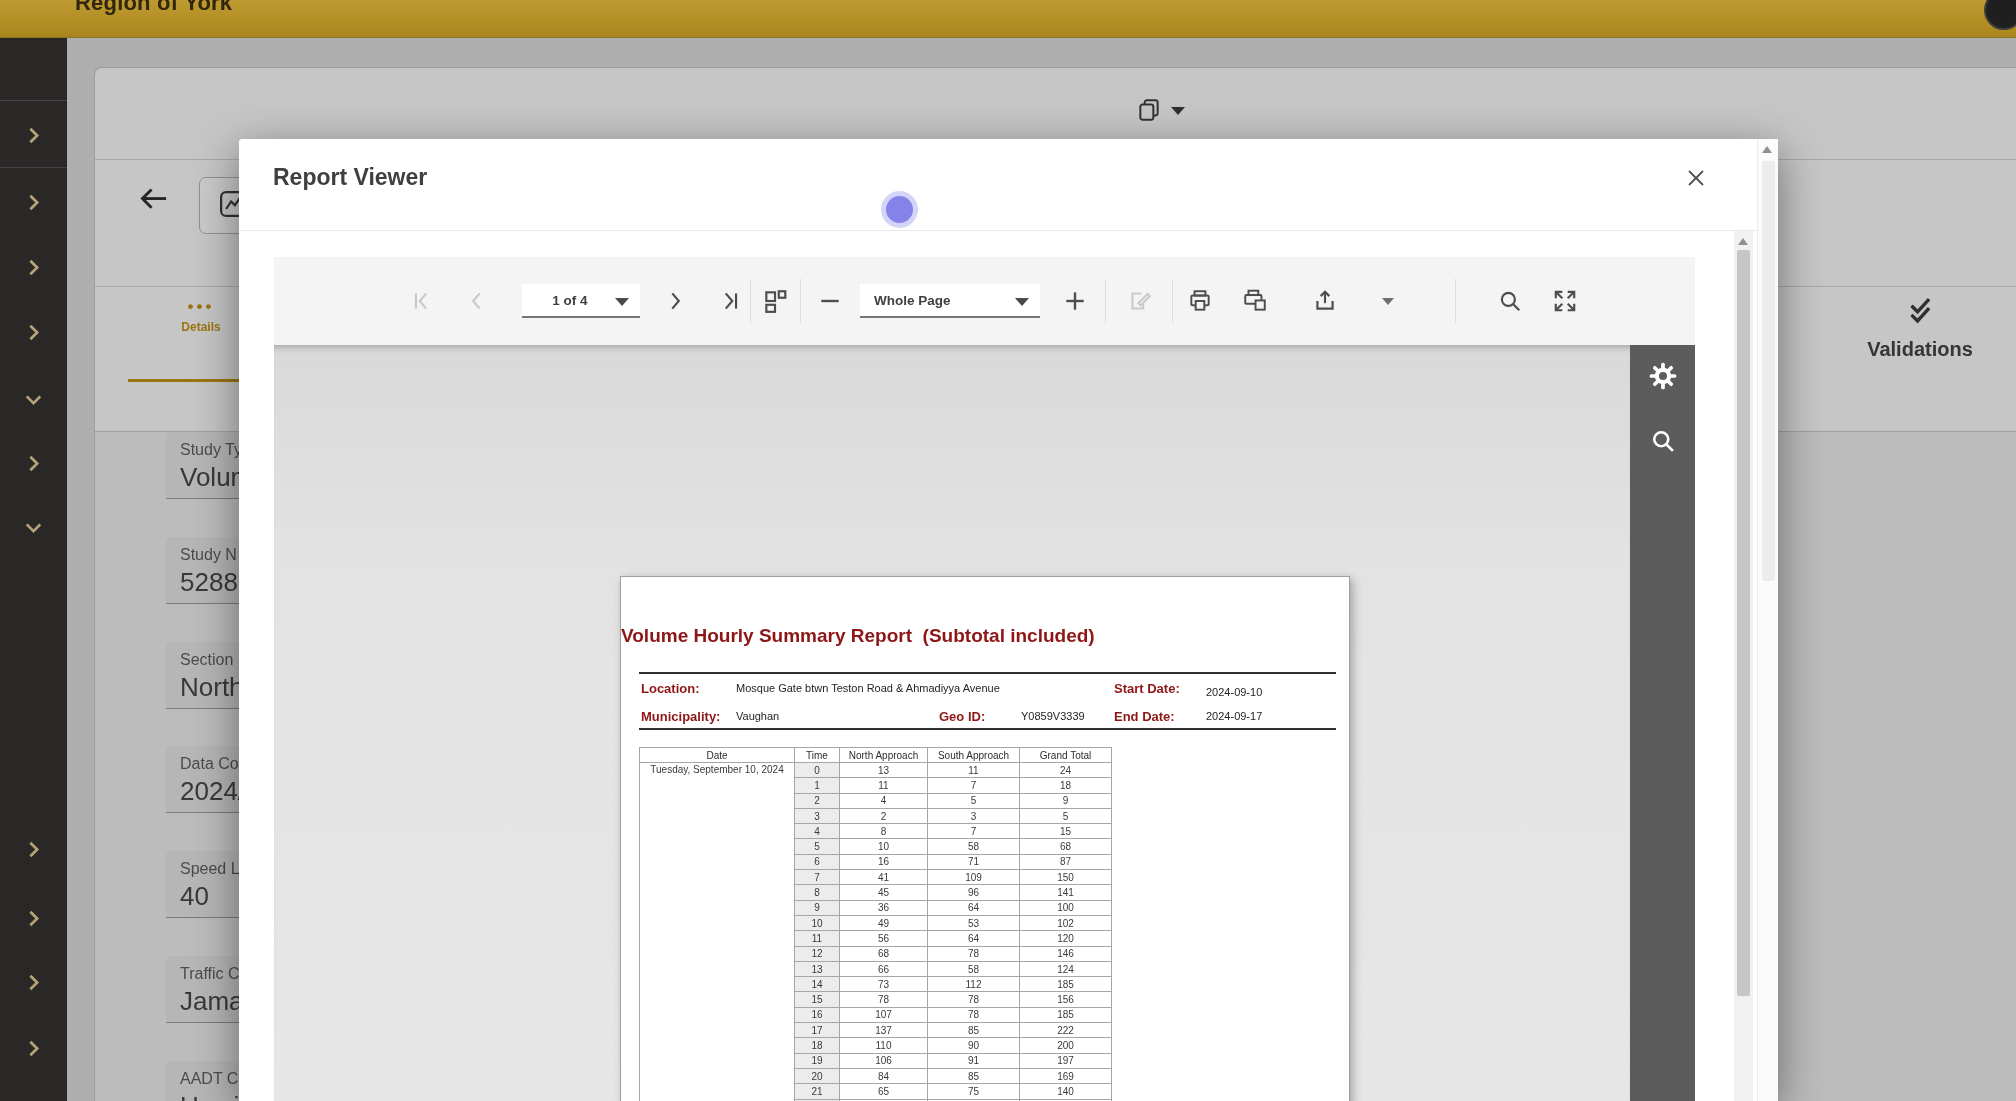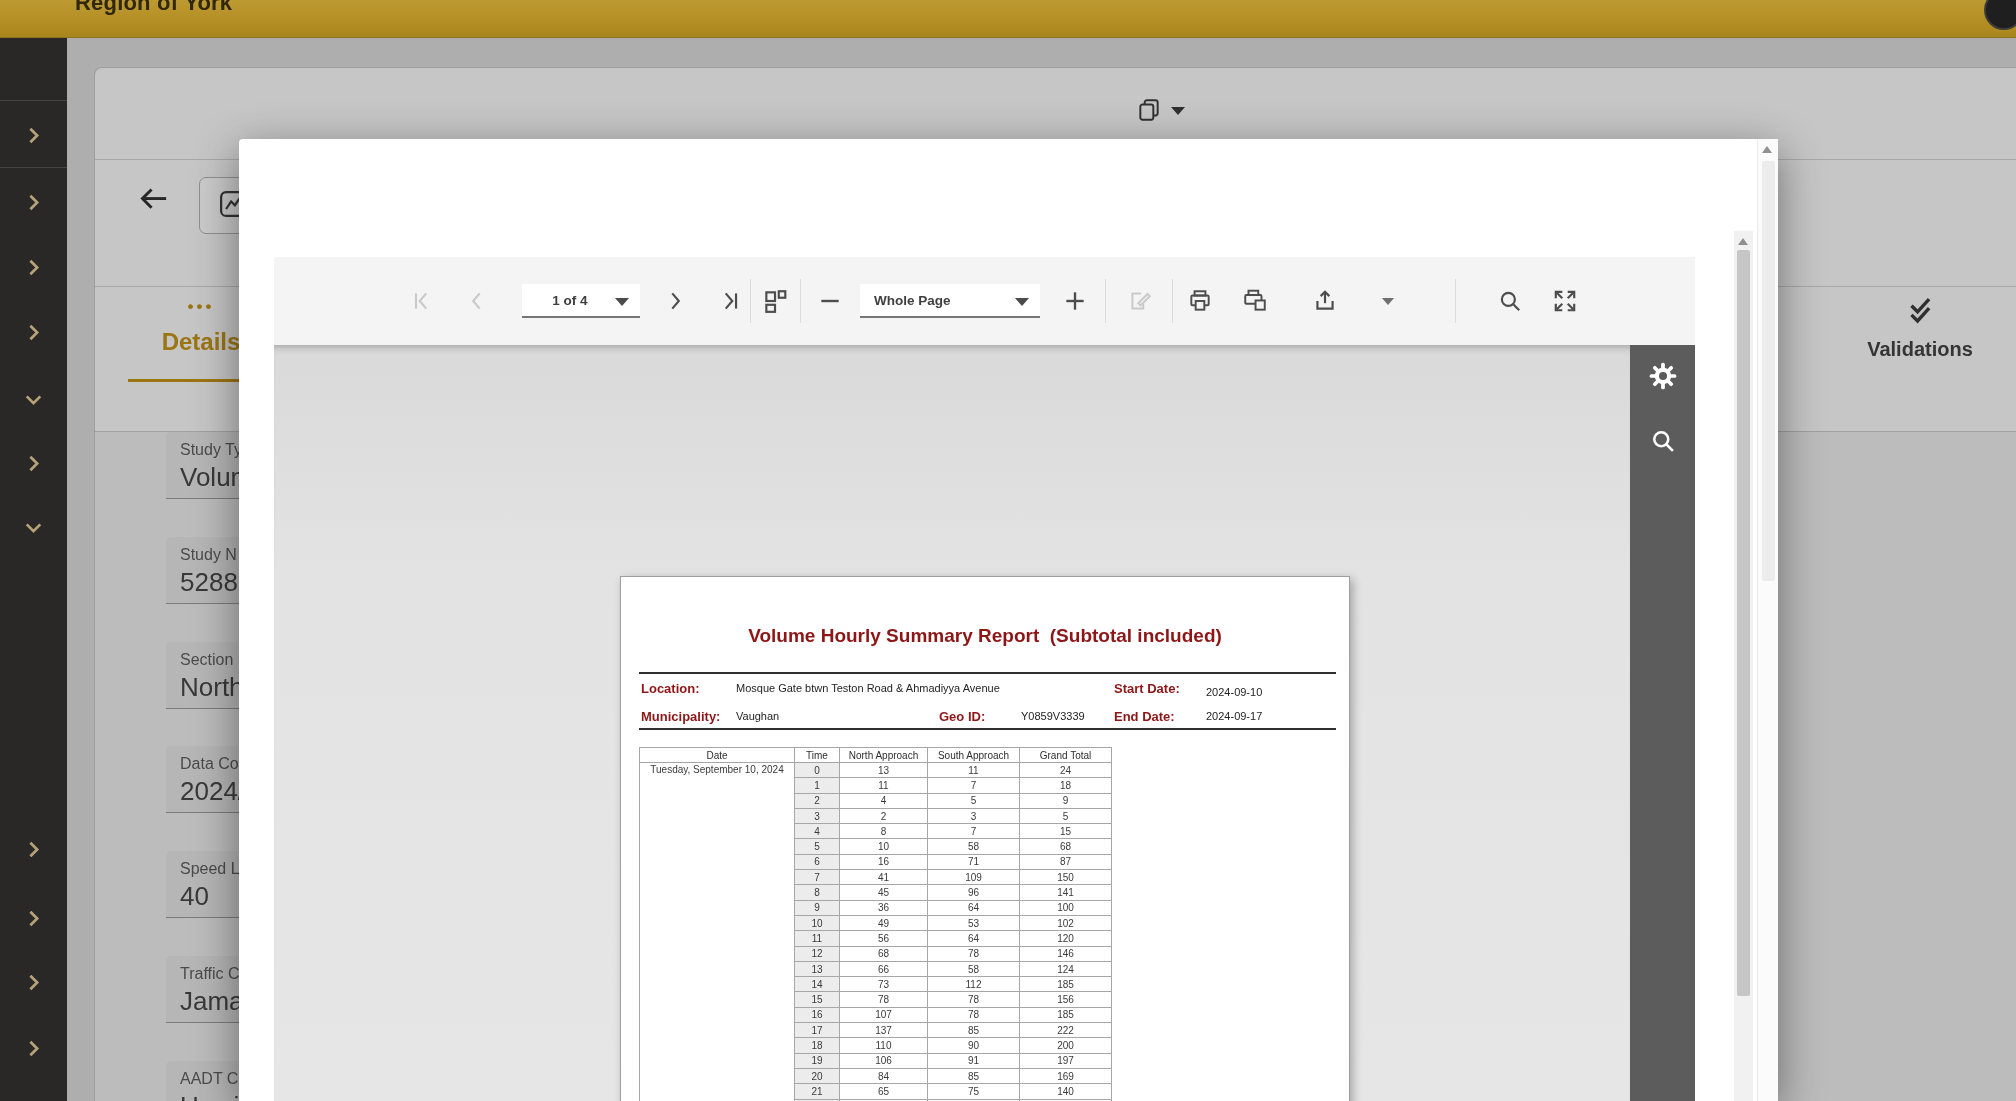--- a/index.html
+++ b/index.html
@@ -29,21 +29,21 @@
   .title-caret{position:absolute;left:1076px;top:39px;width:0;height:0;cursor:pointer;
     border-left:7px solid transparent;border-right:7px solid transparent;border-top:8px solid #3c3c3c;}
   .title-row-border{position:absolute;left:0;top:91px;width:100%;height:1px;background:#cfcfcf;}
   .back-arrow{position:absolute;left:42px;top:116px;width:34px;height:30px;cursor:pointer;}
   .chart-btn{position:absolute;left:104px;top:109px;width:132px;height:57px;border:1px solid #b2b2b2;
     border-radius:7px;background:#f8f8f8;display:flex;align-items:center;padding-left:18px;cursor:pointer;}
   .toolbar-row-border{position:absolute;left:0;top:218px;width:100%;height:1px;background:#cfcfcf;}
 
   .tab-details{position:absolute;left:33px;top:230px;width:146px;text-align:center;cursor:pointer;}
   .tab-dots{font-size:17px;letter-spacing:3px;color:#c09018;font-weight:bold;line-height:18px;}
-  .tab-details-label{font-size:24px;font-weight:600;color:#c09018;margin-top:12px;}
+  .tab-details-label{font-size:12px;font-weight:600;color:#c09018;margin-top:4px;}
   .tab-underline{position:absolute;left:33px;top:311px;width:123px;height:3px;background:#c09018;}
   .tab-validations{position:absolute;left:1752px;top:226px;width:146px;text-align:center;cursor:pointer;color:#424242;}
   .tab-validations-label{font-size:20px;font-weight:600;margin-top:8px;}
 
   .fields-region{position:absolute;left:0;top:363px;right:0;bottom:0;background:#e7e7e7;border-top:1px solid #c4c4c4;}
   .field-card{position:absolute;left:71px;width:280px;height:67px;background:#e0e0e0;
     border-radius:5px 5px 0 0;border-bottom:1px solid #989898;}
   .f-label{position:absolute;left:14px;top:9px;font-size:16px;color:#5d5d5d;white-space:nowrap;}
   .f-value{position:absolute;left:14px;top:30px;font-size:26px;color:#474747;white-space:nowrap;}
 
@@ -86,21 +86,21 @@
   .scrollbar-inner{position:absolute;left:1495px;top:92px;width:19px;height:870px;background:#f1f1f1;}
   .scrollbar-outer{position:absolute;left:1518px;top:0;width:21px;height:962px;background:#fbfbfb;border-left:1px solid #ececec;}
   .scroll-up{position:absolute;left:4px;top:7px;width:0;height:0;
     border-left:5.5px solid transparent;border-right:5.5px solid transparent;border-bottom:7px solid #909090;}
   .thumb-inner{position:absolute;left:3px;top:19px;width:13px;height:746px;background:#c6c6c6;border-radius:2px;}
   .thumb-outer{position:absolute;left:4px;top:22px;width:13px;height:420px;background:#ececec;border-radius:2px;}
 
   
   .report-page{position:absolute;left:346px;top:231px;width:730px;height:780px;background:#fff;
     border:1px solid #9e9e9e;box-shadow:3px 3px 9px rgba(0,0,0,.28);}
-  .rp-title{position:absolute;left:0;top:48px;width:100%;text-align:center;
+  .rp-title{position:absolute;left:0;top:48px;width:100%;
     font-size:19px;font-weight:bold;color:#8e1616;white-space:pre;}
   .rp-meta{position:absolute;left:18px;top:95px;width:697px;height:58px;
     border-top:2px solid #2f2f2f;border-bottom:2px solid #2f2f2f;}
   .m-label{position:absolute;font-size:13px;font-weight:bold;color:#8e1616;white-space:nowrap;}
   .m-value{position:absolute;font-size:11px;color:#242424;white-space:nowrap;}
   .rtable{position:absolute;left:18px;top:170px;width:470px;border-collapse:collapse;table-layout:fixed;}
   .rtable th,.rtable td{border:1px solid #a6a6a6;text-align:center;padding:0;overflow:hidden;white-space:nowrap;}
   .rtable th{height:15px;font-size:10px;font-weight:normal;color:#2e2e2e;}
   .rtable td{height:15.3px;font-size:10px;color:#3a3a3a;}
   .rtable .c0{width:155px}.rtable .c1{width:45px}.rtable .c2{width:88px}.rtable .c3{width:92px}.rtable .c4{width:92px}
@@ -249,20 +249,30 @@
             <div class="f-label">AADT Ca</div>
             <div class="f-value">Use in</div>
           </div>
         </div>
     </section>
   </main>
 
   <div class="backdrop"></div>
 
   <div class="modal">
+    <div class="modal-header">
+      <div class="modal-title">Report Viewer</div>
+      <div class="spinner"></div>
+      <div class="modal-close">
+        <svg width="24" height="24" viewBox="0 0 24 24" stroke="#4f4f4f" stroke-width="1.8">
+          <path d="M5 5 L19 19"></path>
+            <path d="M19 5 L5 19"></path>
+        </svg>
+      </div>
+    </div>
 
     <div class="viewer-toolbar">
       <div class="tbtn dis" style="left:131px">
         <svg viewBox="0 0 24 24" fill="none" stroke="#4d4d4d" stroke-width="2">
           <polyline points="15,5 9,12 15,19"></polyline>
             <line x1="5.5" y1="5" x2="5.5" y2="19"></line>
         </svg>
       </div>
       <div class="tbtn dis" style="left:185px">
         <svg viewBox="0 0 24 24" fill="none" stroke="#4d4d4d" stroke-width="2">

